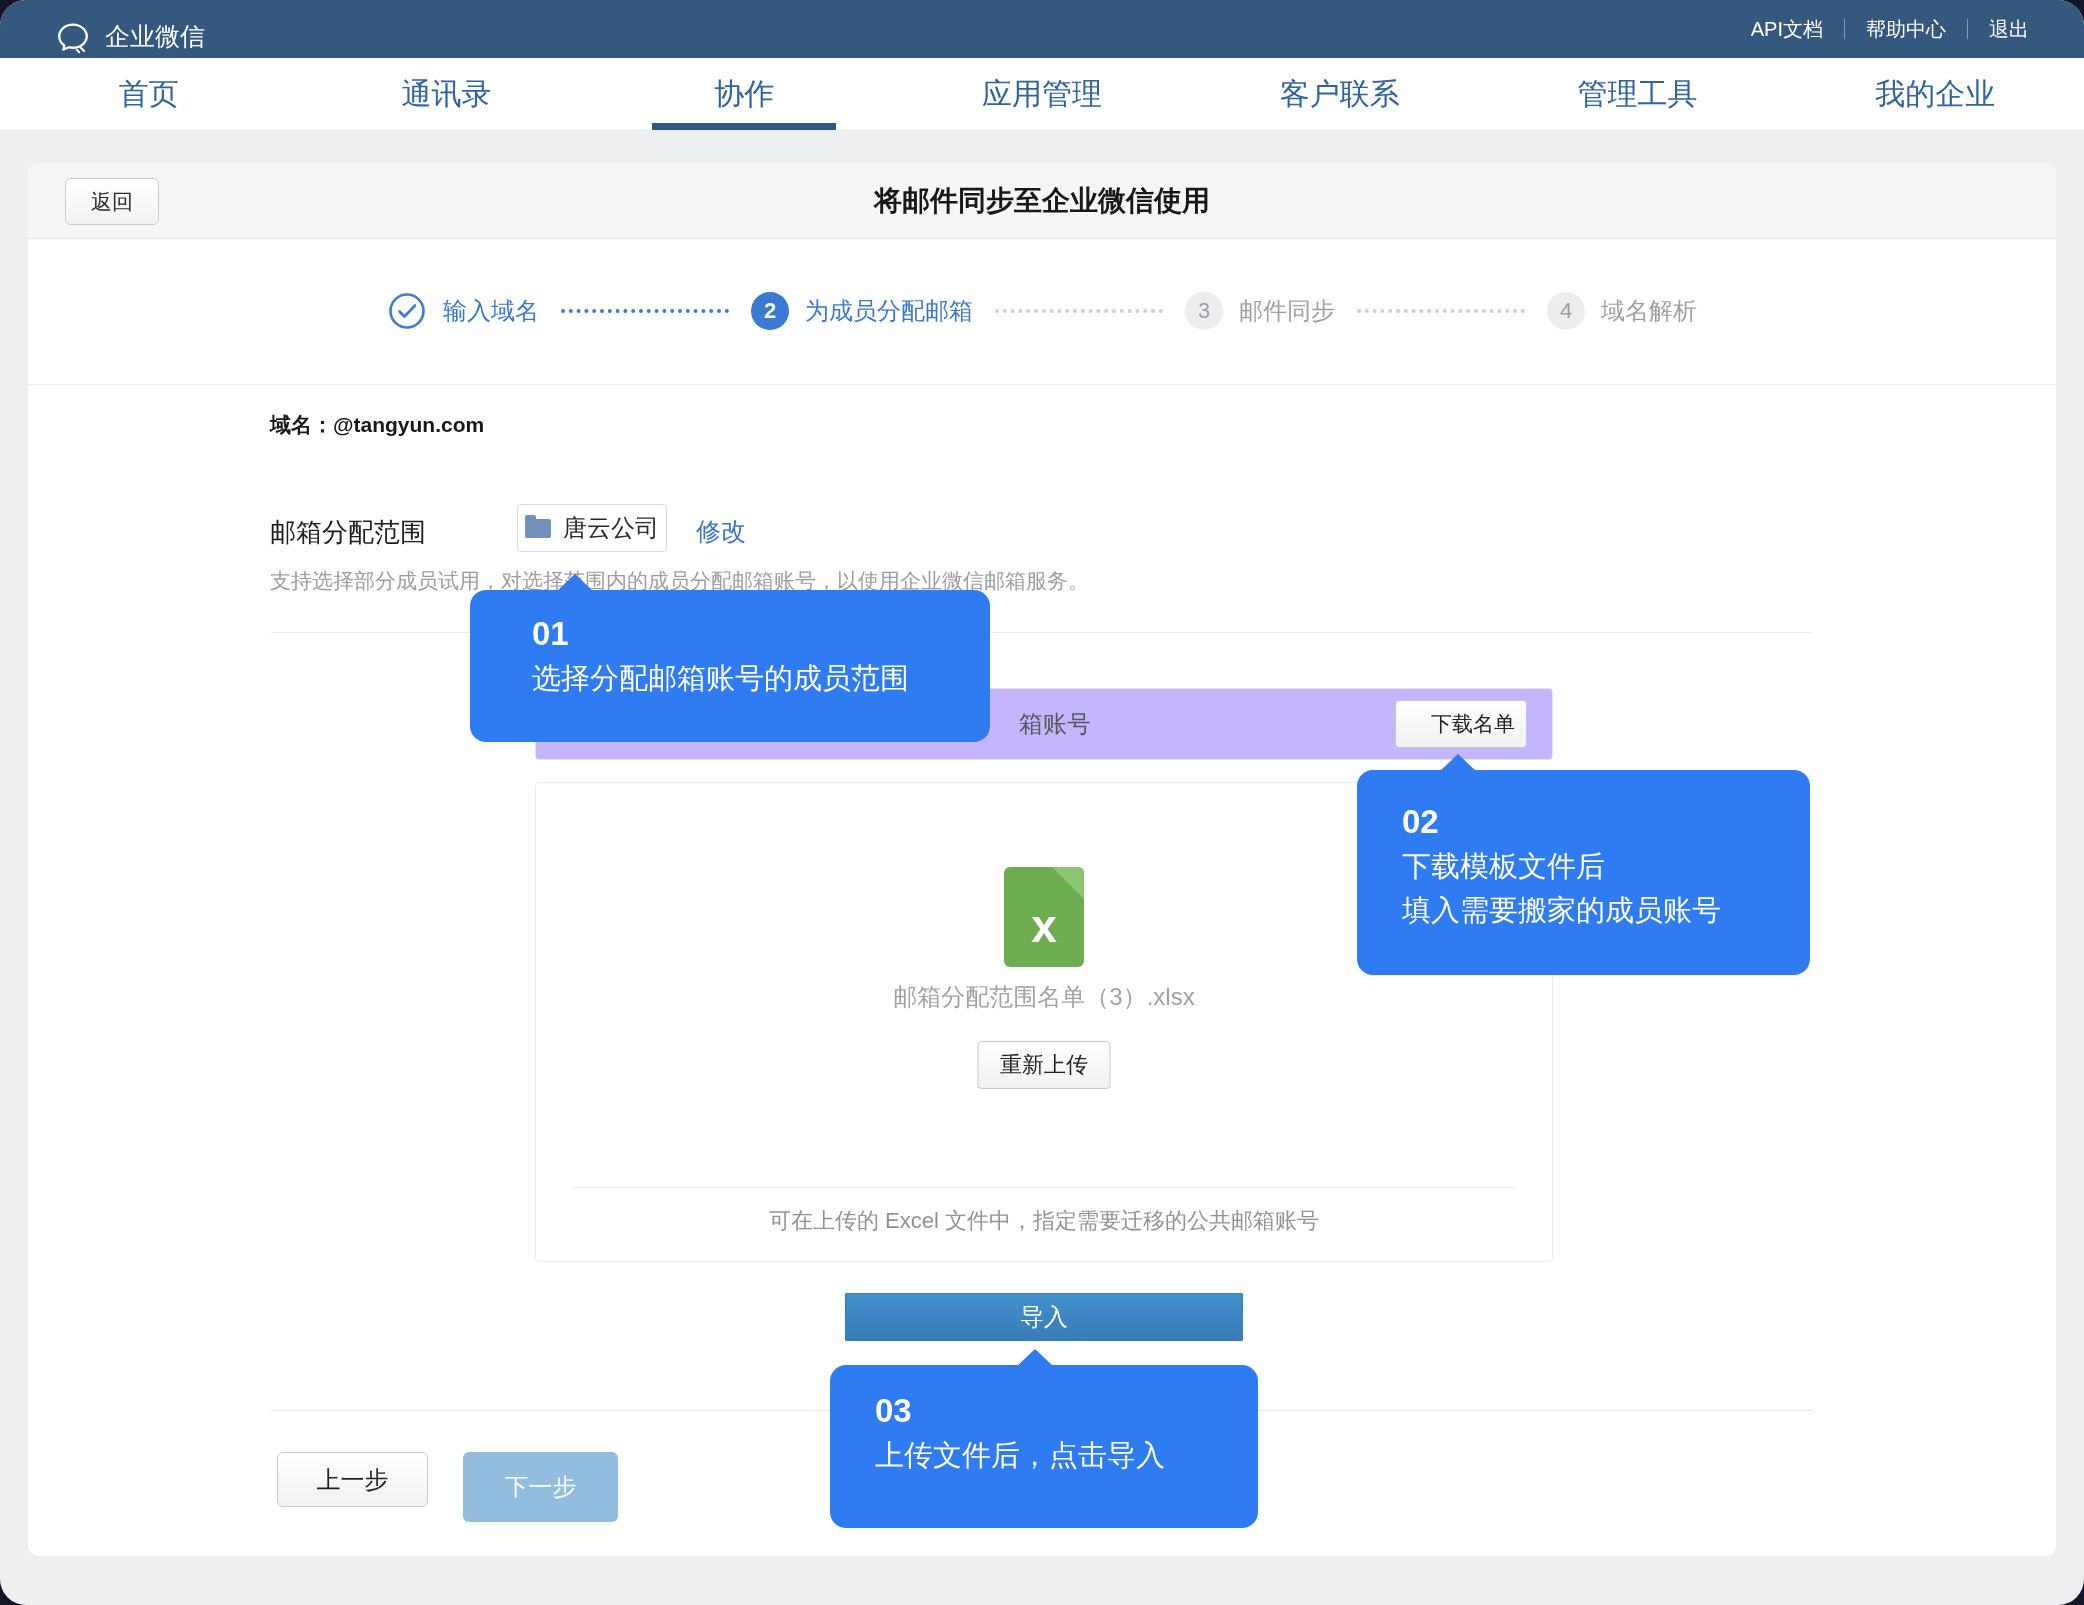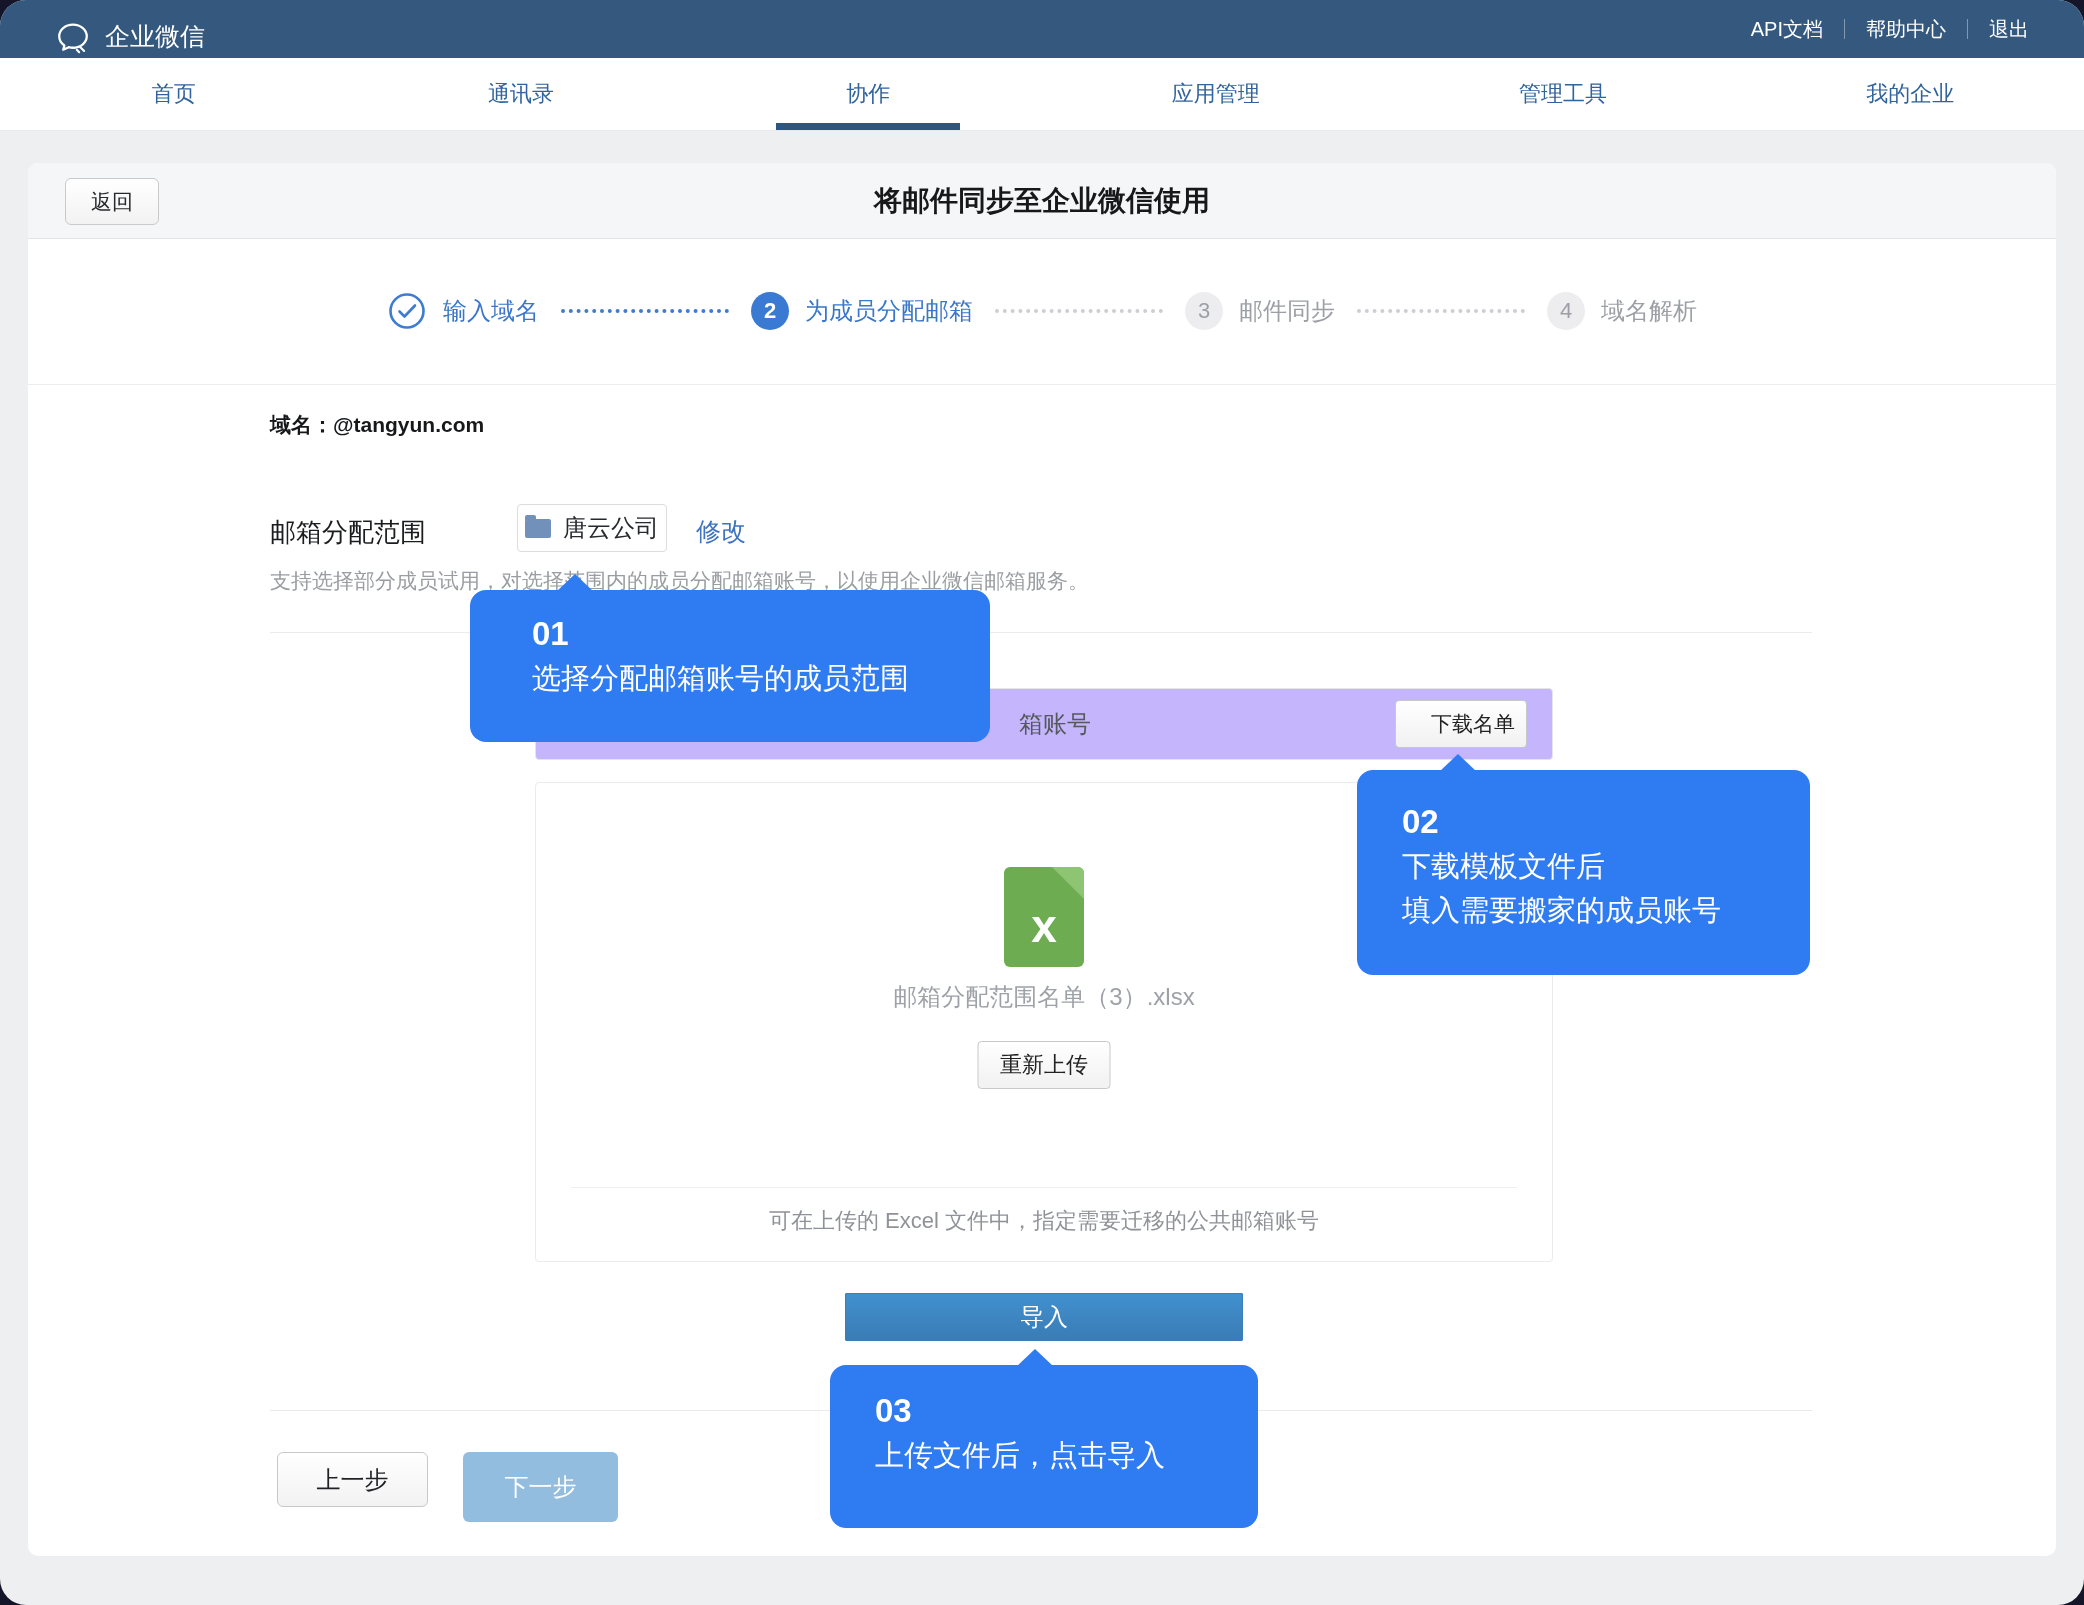--- a/index.html
+++ b/index.html
@@ -13,21 +13,21 @@
             padding:0 34px 0 54px; box-sizing:border-box; }
   .brand { display:flex; align-items:center; gap:13px; color:#fff; font-size:25px;margin-top:15px; }
   .top-links { display:flex; align-items:center; color:#fff; font-size:20px; }
   .top-link { padding:0 21px; cursor:pointer; white-space:nowrap; }
   .top-sep { width:1px; height:20px; background:rgba(255,255,255,.38); }
 
   
   .nav { position:absolute; top:58px; left:0; right:0; height:72px; background:#fff;
          border-bottom:1px solid #e7e8ea; display:flex; }
   .nav-item { flex:1; display:flex; align-items:center; justify-content:center;
-              font-size:22px; color:#31639c; position:relative; cursor:pointer; }
+              font-size:30px; color:#31639c; position:relative; cursor:pointer; }
   .tab-underline { position:absolute; bottom:0; left:50%; transform:translateX(-50%);
                    width:184px; height:7px; background:#2b5780; }
 
   
   .card { position:absolute; left:28px; right:28px; top:163px; height:1393px;
           background:#fff; border-radius:10px; }
   .card-titlebar { position:absolute; top:0; left:0; right:0; height:75px; background:#f5f6f8;
                    border-bottom:1px solid #e3e4e6; border-radius:10px 10px 0 0; }
   .back-btn { position:absolute; left:37px; top:15px; width:92px; height:45px;
               display:flex; align-items:center; justify-content:center;
@@ -144,20 +144,21 @@
     </div>
 
     <div class="nav">
       <div class="nav-item">首页</div>
       <div class="nav-item">通讯录</div>
       <div class="nav-item">
         <span>协作</span>
         <span class="tab-underline"></span>
       </div>
       <div class="nav-item">应用管理</div>
+      <div class="nav-item">客户联系</div>
       <div class="nav-item">管理工具</div>
       <div class="nav-item">我的企业</div>
     </div>
 
     <div class="card">
 
       <div class="card-titlebar">
         <div class="page-title">将邮件同步至企业微信使用</div>
         <div class="back-btn">返回</div>
       </div>

